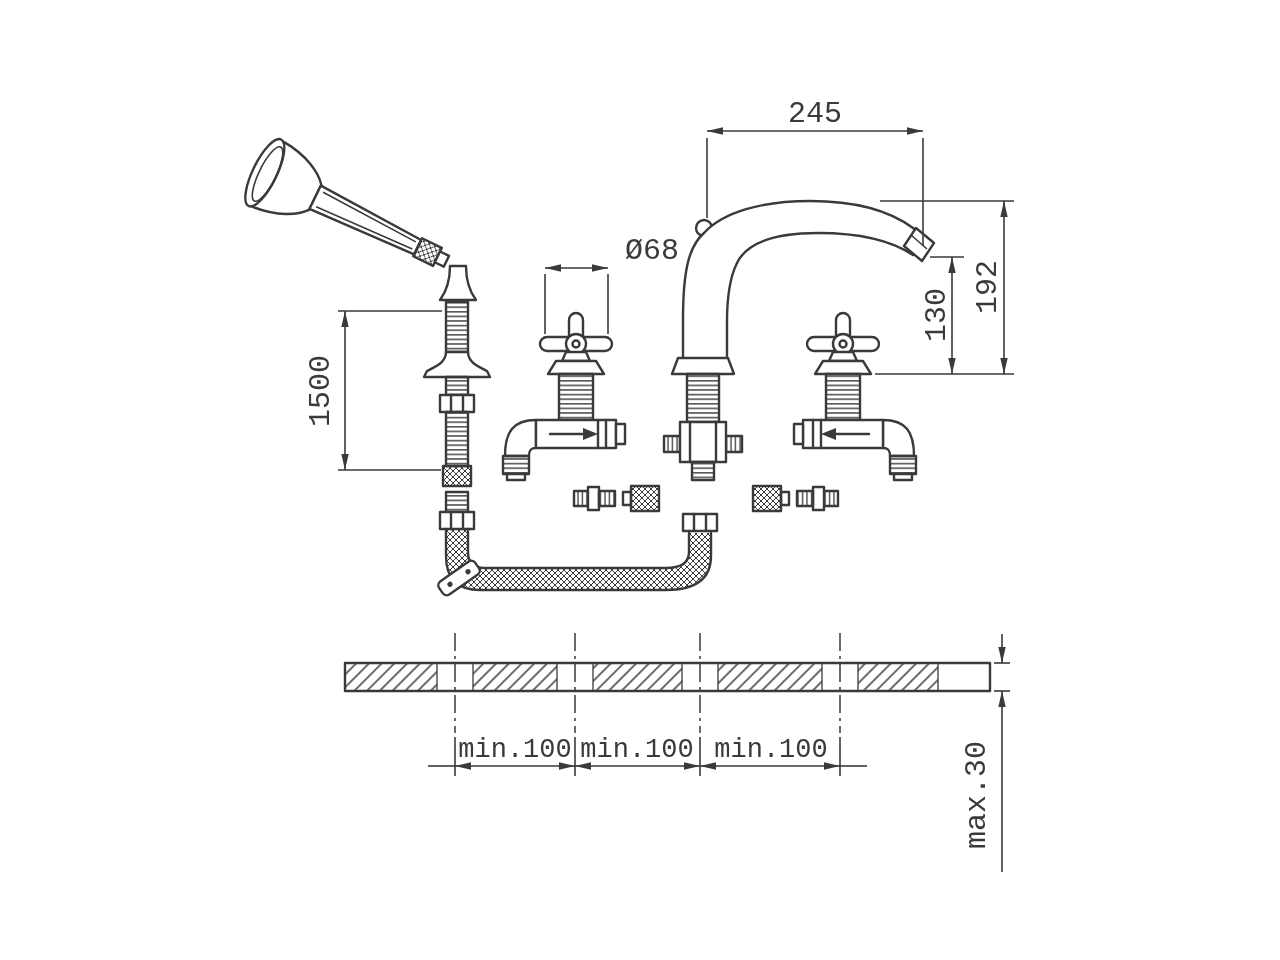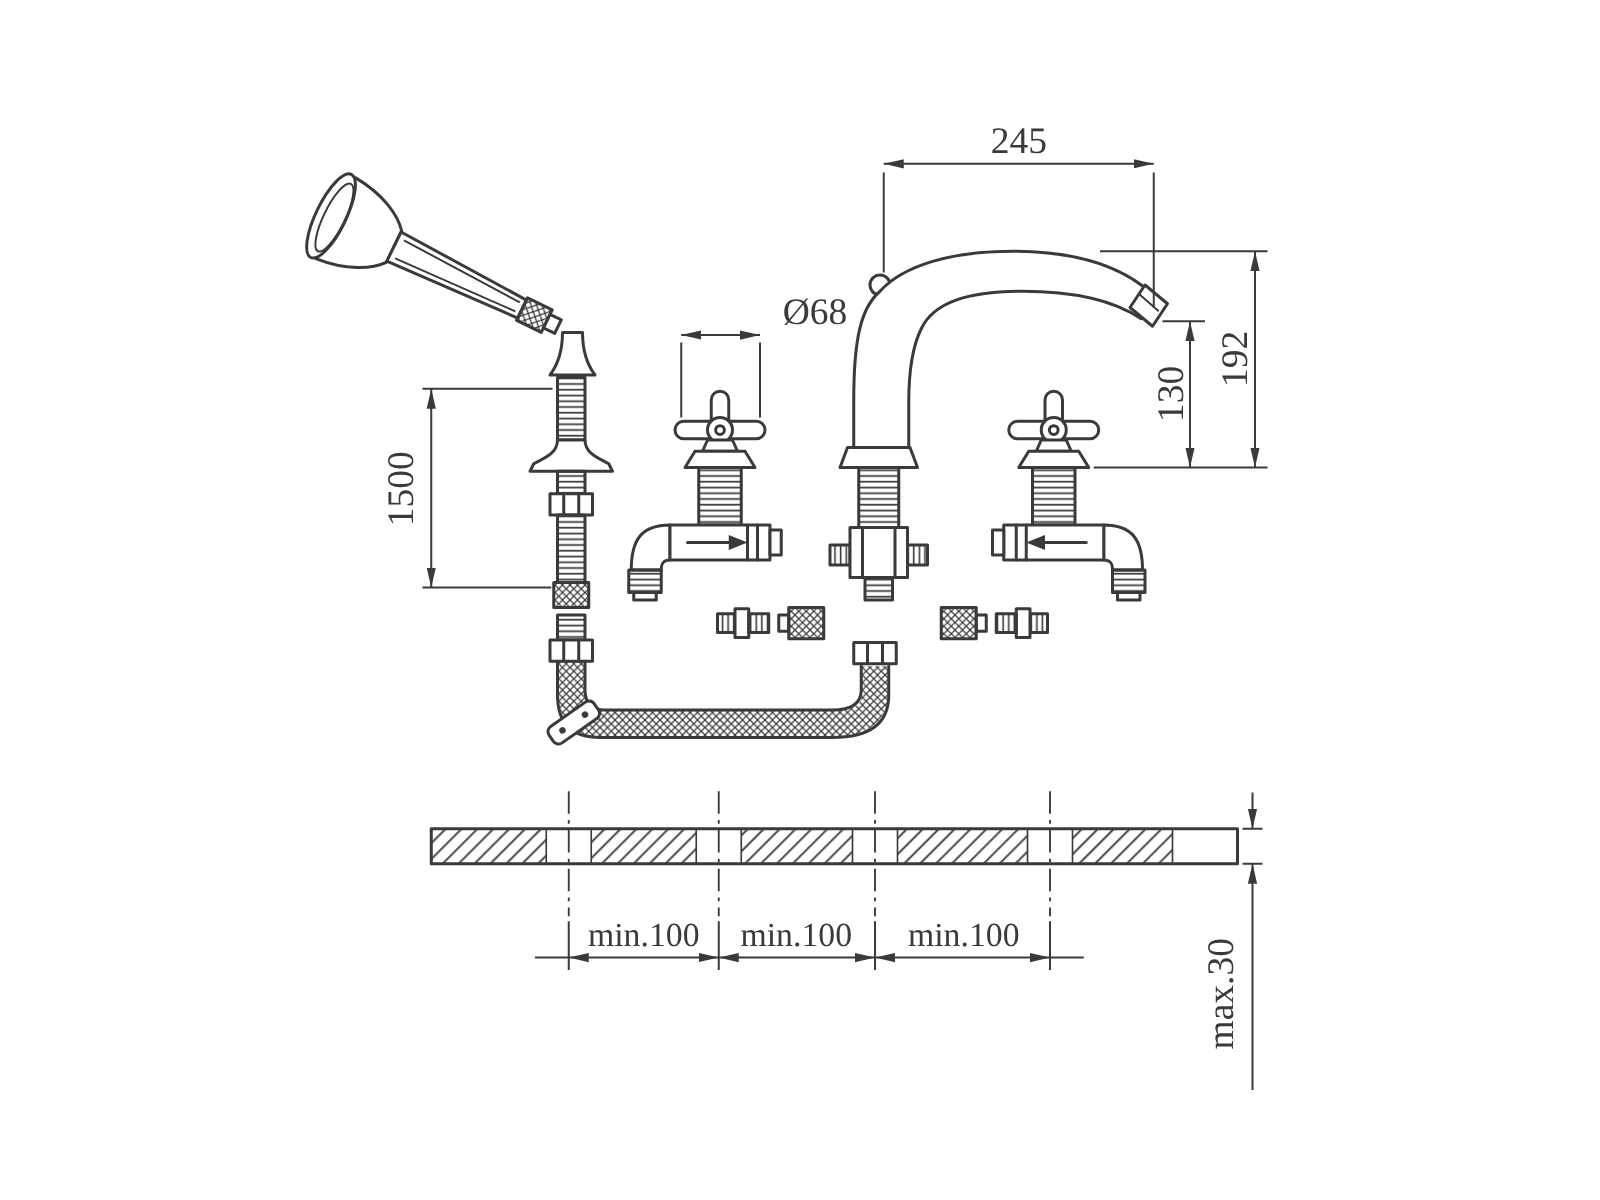--- a/index.html
+++ b/index.html
@@ -1,17 +1,17 @@
 <!DOCTYPE html>
 <html style="--line: #3a3a3a; --bg: #ffffff;"><head>
 <meta charset="utf-8">
 <style>
   html,body{margin:0;padding:0;background:#fff;}
   .stage{position:relative;width:1280px;height:960px;background:var(--bg,#ffffff);
-         font-family:Liberation Serif, serif;overflow:hidden;}
+         font-family:Liberation Mono, monospace;overflow:hidden;}
   svg{display:block;}
   .ln{stroke:var(--line,#3a3a3a);stroke-width:2.4;stroke-linejoin:round;stroke-linecap:round;}
   .thin{stroke-width:1.3;}
   .fn{fill:none;}
   .fw{fill:#ffffff;}
   .dim{stroke:var(--line,#3a3a3a);stroke-width:1.6;fill:none;}
   .cl{stroke:var(--line,#3a3a3a);stroke-width:1.5;fill:none;stroke-dasharray:18 5 3 5;}
   .txt{font-size:30px;fill:var(--line,#3a3a3a);}
   .txt-s{font-size:27px;}
   .fill{fill:var(--line,#3a3a3a);stroke:none;}

